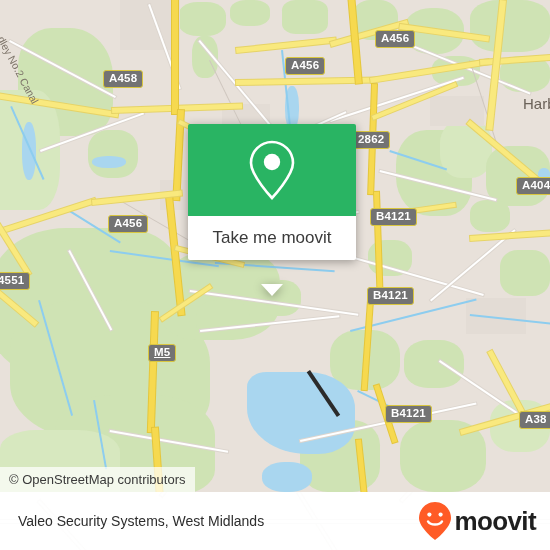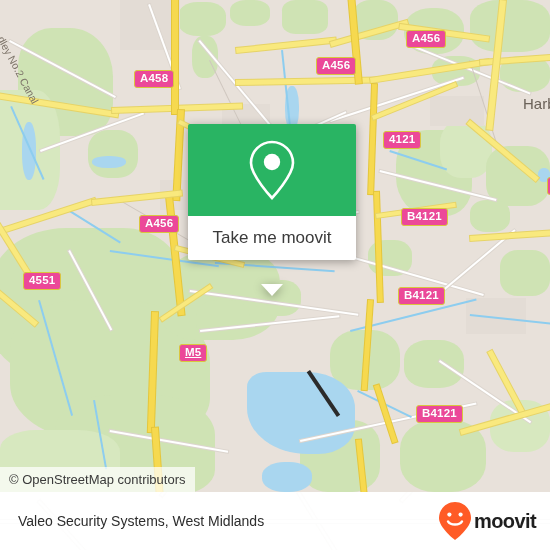--- a/index.html
+++ b/index.html
@@ -22,24 +22,24 @@
   .mot{position:absolute;background:#f6d94f;transform-origin:0 0;
        box-shadow:0 0 0 1px #e4c63c;}
   .prim{position:absolute;background:#f9e97e;transform-origin:0 0;
        box-shadow:0 0 0 1px #e6d367;}
   .minor{position:absolute;background:#ffffff;transform-origin:0 0;
        box-shadow:0 0 0 1px #dcd5ce;}
   .path{position:absolute;background:#cfc7bf;transform-origin:0 0;}
   .stream{position:absolute;background:#8dcdef;transform-origin:0 0;}
 
   
-  .shield{position:absolute;background:#ec4899;border:1.5px solid #d9c63f;
+  .shield{position:absolute;background:#737373;border:1.5px solid #d9c63f;
           border-radius:3px;color:#ffffff;font-size:11.5px;font-weight:bold;
           padding:1px 5px 2px 5px;letter-spacing:.2px;white-space:nowrap;
-          line-height:13px;text-shadow:0 0 1px rgba(0,0,0,.12);margin-left:31px;}
+          line-height:13px;text-shadow:0 0 1px rgba(0,0,0,.12);}
 
   .placelabel{position:absolute;color:#6b6259;font-size:15px;white-space:nowrap;}
   .canal{position:absolute;color:#7d7469;font-size:10.5px;white-space:nowrap;
          transform-origin:0 0;}
 
   
   #callout{position:absolute;left:188px;top:124px;width:168px;
            filter:drop-shadow(0 2px 5px rgba(0,0,0,.33));}
   #callout-top{height:92px;background:#29b463;border-radius:2px 2px 0 0;
                display:flex;align-items:center;justify-content:center;}
@@ -59,21 +59,21 @@
   
   #footer{position:absolute;left:0;top:492px;width:550px;height:58px;
           background:#ffffff;overflow:hidden;}
   #footer-wm{position:absolute;left:0;top:-492px;width:550px;height:550px;
              opacity:.055;}
   #footer-inner{position:absolute;left:0;top:0;width:550px;height:58px;
                 display:flex;align-items:center;justify-content:space-between;
                 padding:0 14px 0 18px;box-sizing:border-box;}
   #footer-title{color:#2d2d2d;font-size:14px;white-space:nowrap;}
   #brand{display:flex;align-items:center;gap:2px;}
-  #brand-word{color:#1f1f1f;font-size:20px;font-weight:bold;letter-spacing:-.6px;
+  #brand-word{color:#1f1f1f;font-size:26px;font-weight:bold;letter-spacing:-.6px;
               line-height:30px;}
 </style>
 </head>
 <body>
 
 <div id="page">
 
   <div id="map">
 
     <div class="landuse light" style="left:0;top:0;width:550px;height:492px;"></div>
@@ -208,21 +208,21 @@
     <div style="position:absolute;left:310px;top:370px;width:54px;height:4px;
                 background:#2b2b2b;transform:rotate(56deg);transform-origin:0 0;"></div>
 
     <div class="canal" style="left:6px;top:34px;transform:rotate(62deg);">dley No.2 Canal</div>
 
     <div class="placelabel" style="left:523px;top:95px;">Harb</div>
 
     <div class="shield" style="left:103px;top:70px;">A458</div>
     <div class="shield" style="left:285px;top:57px;">A456</div>
     <div class="shield" style="left:375px;top:30px;">A456</div>
-    <div class="shield" style="left:352px;top:131px;">4121</div>
+    <div class="shield" style="left:352px;top:131px;">2862</div>
     <div class="shield" style="left:108px;top:215px;">A456</div>
     <div class="shield" style="left:370px;top:208px;">B4121</div>
     <div class="shield" style="left:516px;top:177px;">A4040</div>
     <div class="shield" style="left:-8px;top:272px;">4551</div>
     <div class="shield" style="left:367px;top:287px;">B4121</div>
     <div class="shield" style="left:148px;top:344px;text-decoration:underline;">M5</div>
     <div class="shield" style="left:385px;top:405px;">B4121</div>
     <div class="shield" style="left:519px;top:411px;">A38</div>
 
     <div id="callout">

